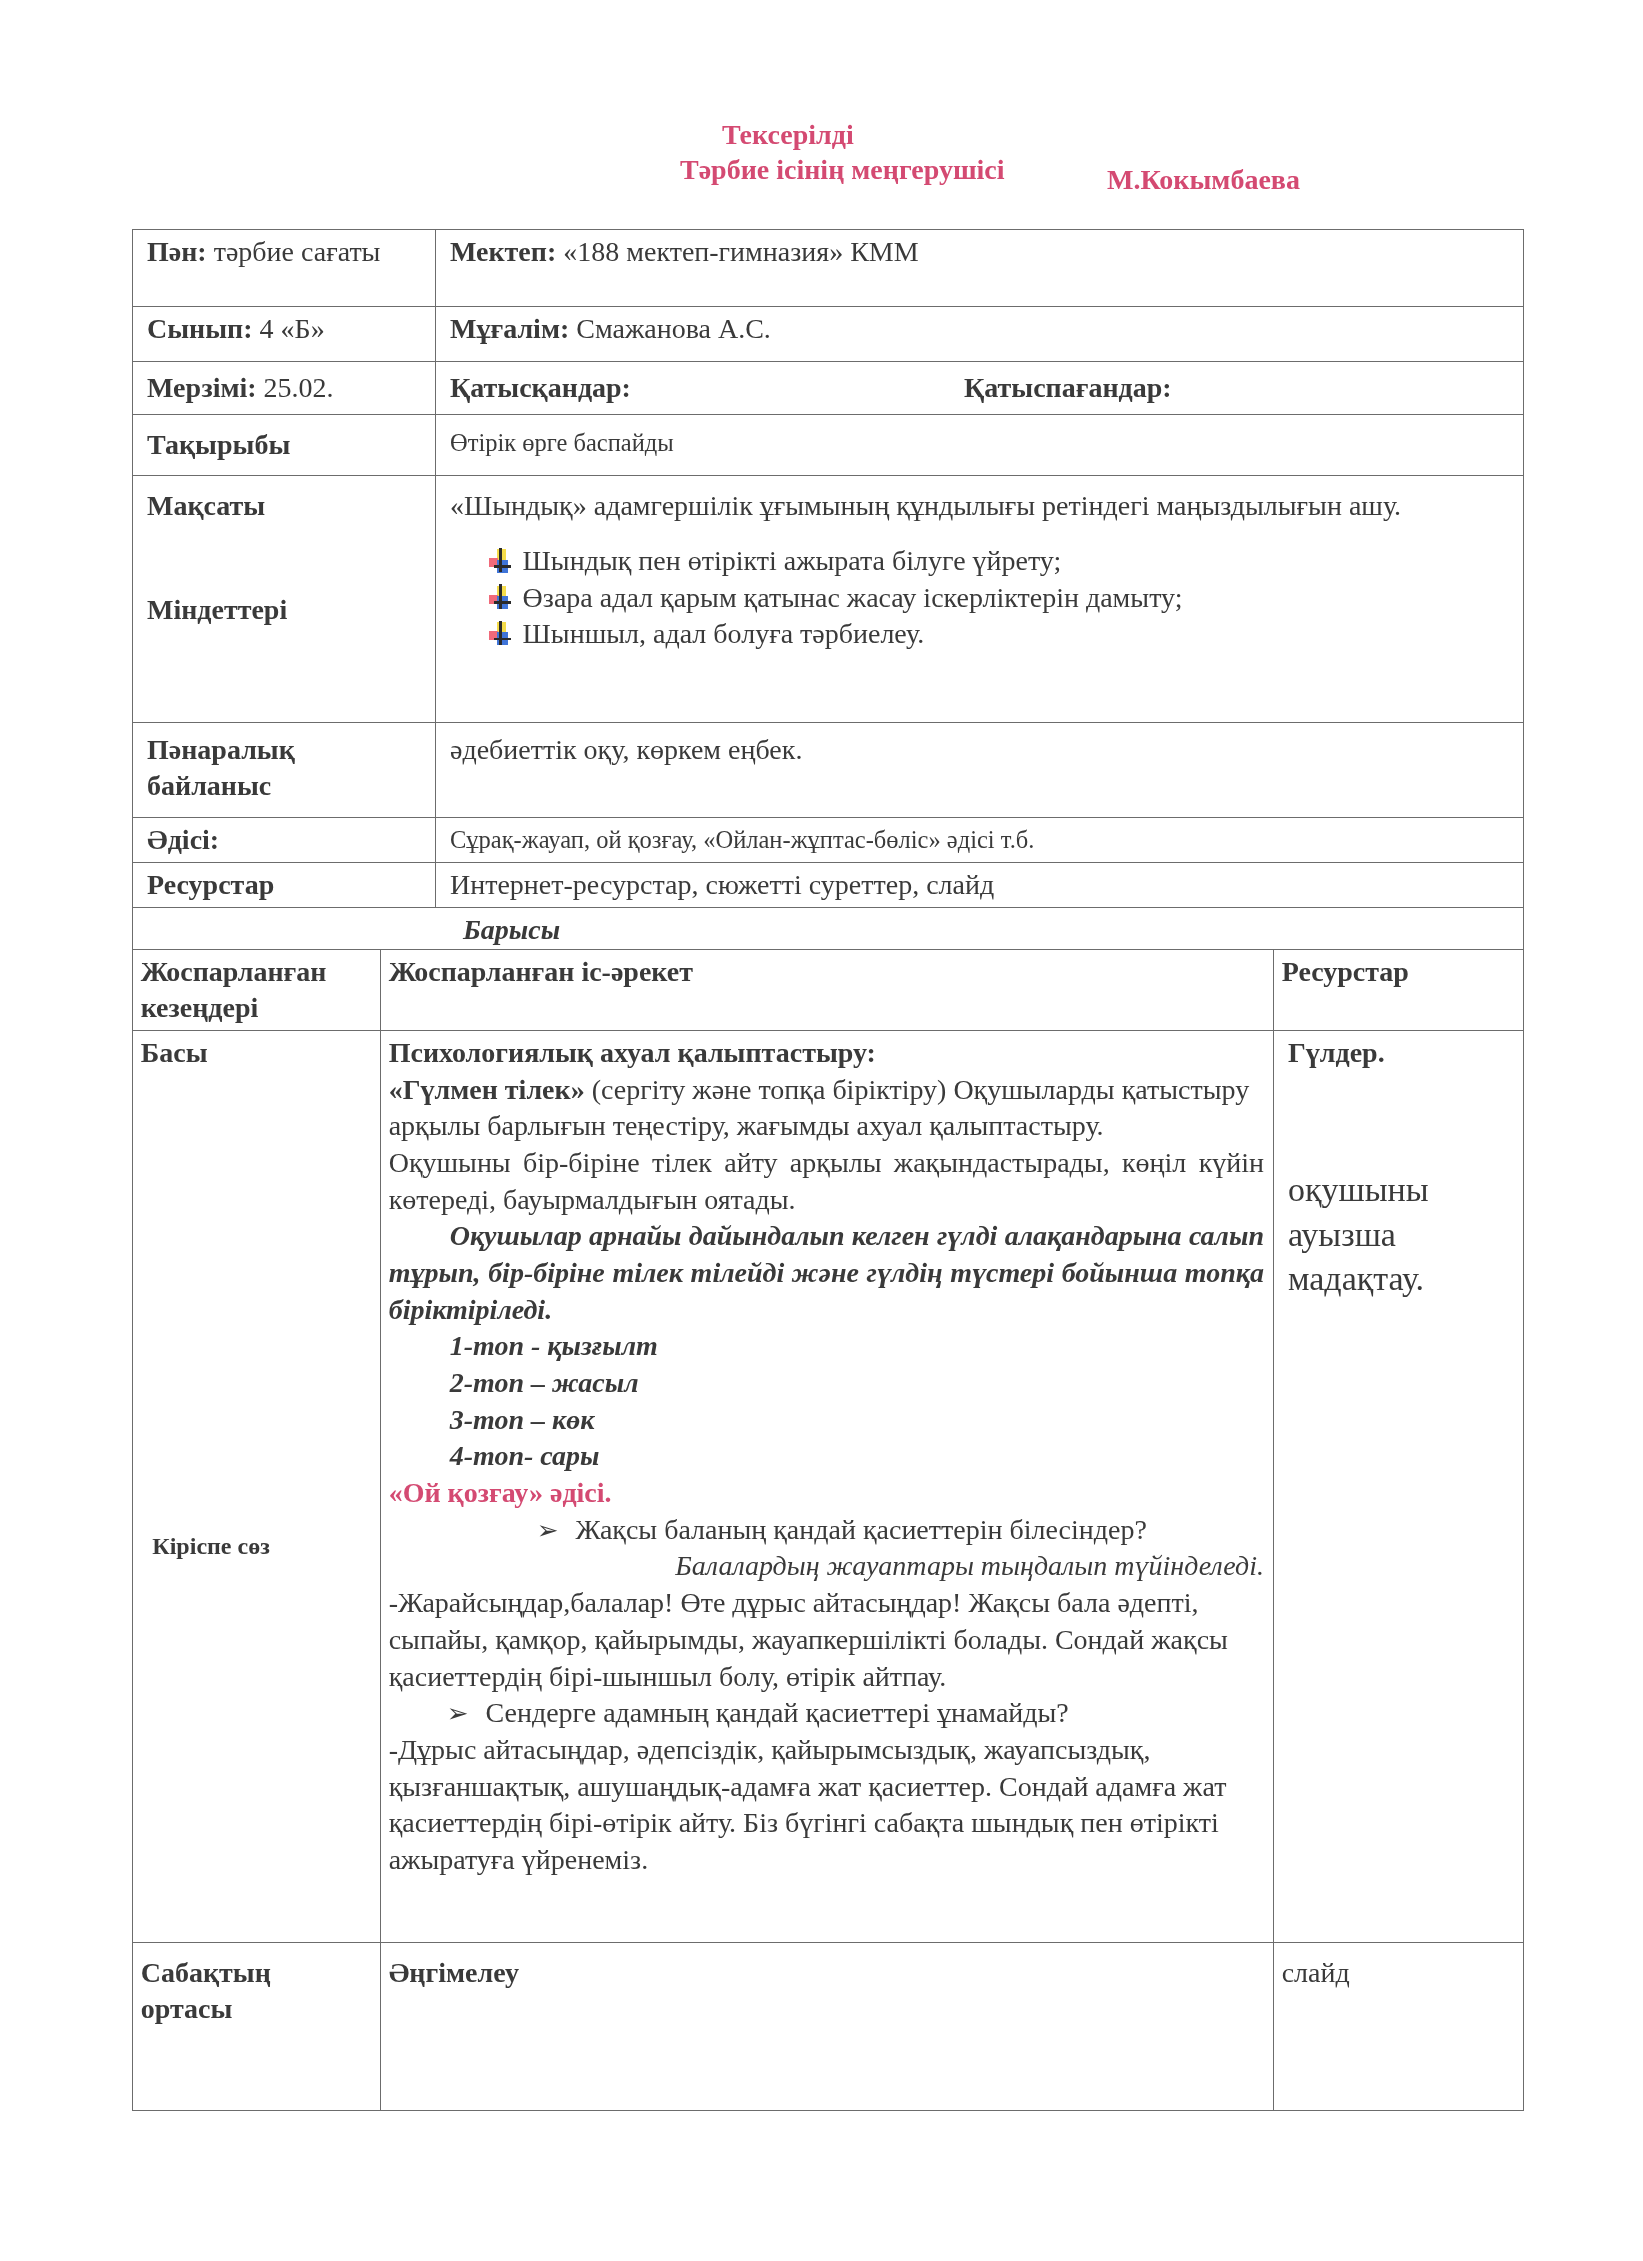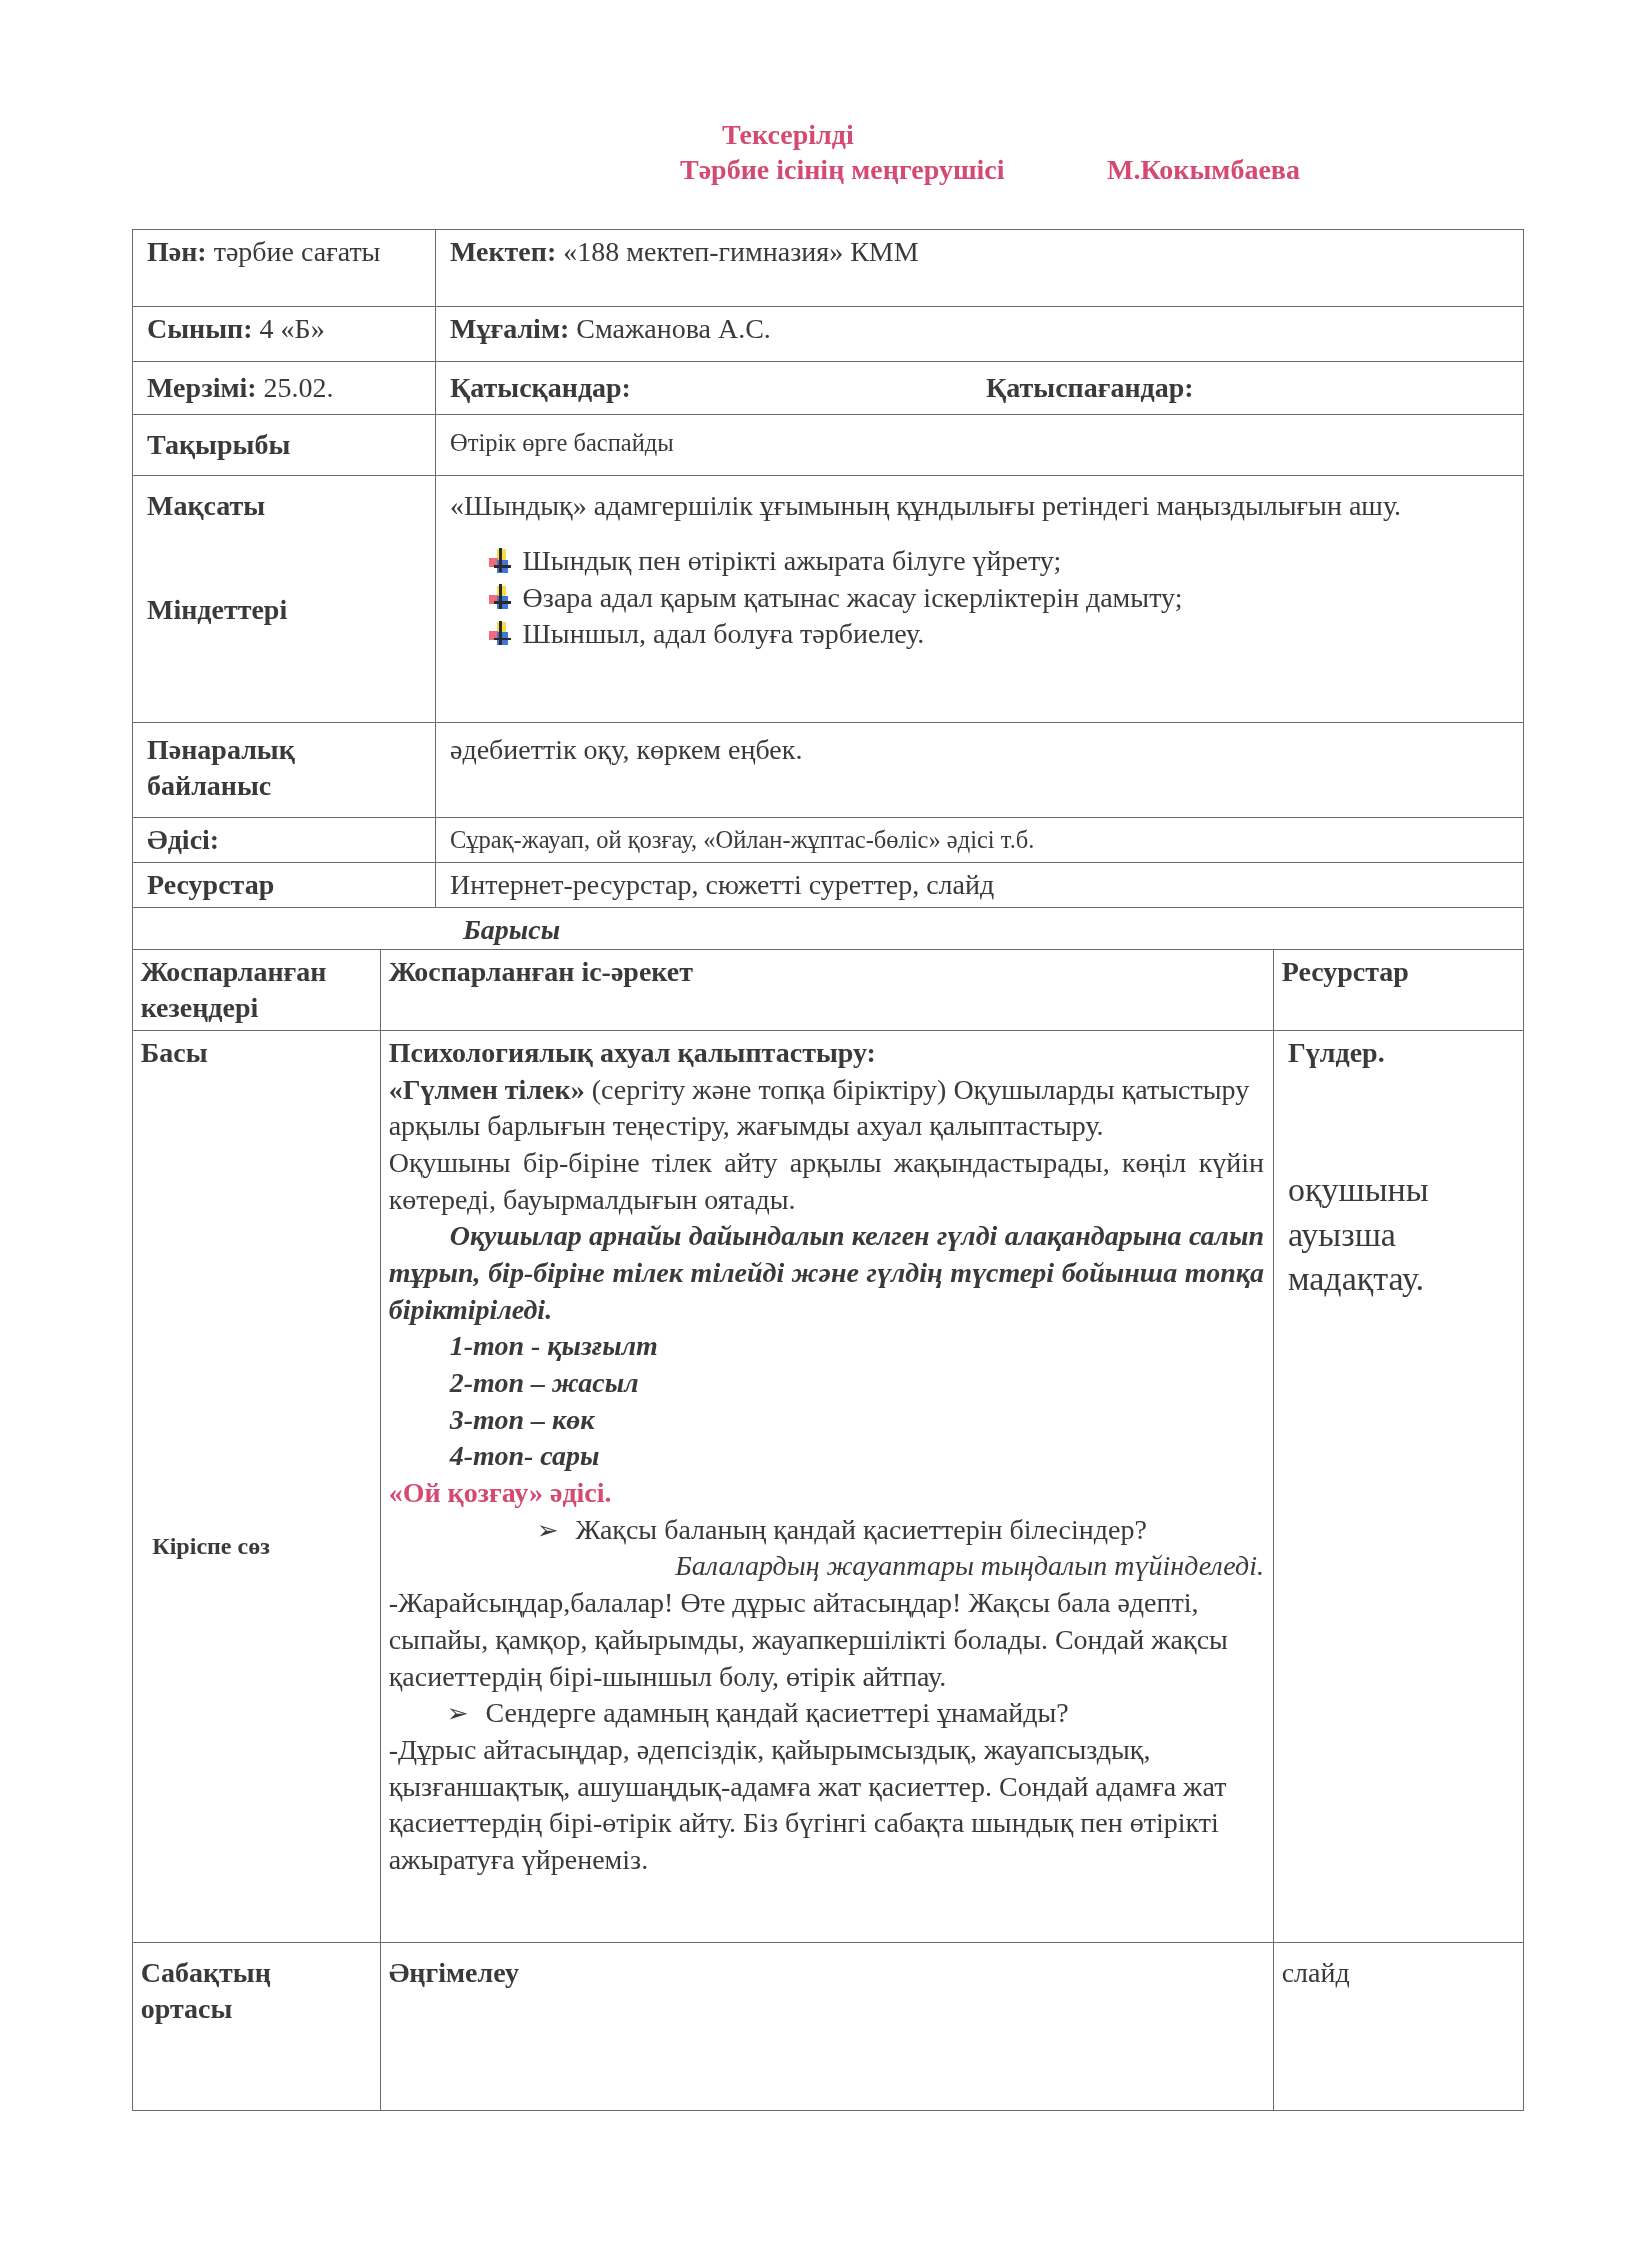--- a/index.html
+++ b/index.html
@@ -7,21 +7,21 @@
     width: 1644px; height: 2261px; background: #ffffff; position: relative;
     font-family: "Liberation Serif", "DejaVu Serif", serif; color: #3a3a3a;
     overflow: hidden;
   }
   .approval {
     position: absolute; color: #d44a72; font-weight: bold; font-size: 28px;
     font-family: "Liberation Serif", serif; line-height: 1.2;
   }
   .approval .l1 { position: absolute; left: 722px; top: 118px; white-space: nowrap; }
   .approval .l2 { position: absolute; left: 680px; top: 153px; white-space: nowrap; }
-  .approval .l2b { position: absolute; left: 1107px; top: 153px; white-space: nowrap; }
+  .approval .l2b { position: absolute; left: 1107px; top: 163px; white-space: nowrap; }
 
   .grid { position: absolute; left: 132px; top: 229px; width: 1392px; }
   table { border-collapse: collapse; width: 100%; table-layout: fixed; }
   td { border: 1.9px solid #6c6c6c; vertical-align: top; padding: 3.9px 14px; font-size: 28px; line-height: 1.3; }
   .b { font-weight: bold; }
   .i { font-style: italic; text-align: right; }
   .bi { font-weight: bold; font-style: italic; }
   .small { font-size: 24.5px; }
   .pink { color: #d44a72; font-weight: bold; }
   .sub-table td { border-top: none; }
@@ -60,21 +60,21 @@
       <td><span class="b">Мектеп:</span> <span>«188 мектеп-гимназия» КММ</span></td>
     </tr>
     <tr style="height:55px">
       <td><span class="b">Сынып:</span> <span>4 «Б»</span></td>
       <td><span class="b">Мұғалім:</span> <span>Смажанова А.С.</span></td>
     </tr>
     <tr style="height:53px">
       <td style="vertical-align:middle"><span class="b">Мерзімі:</span> <span>25.02.</span></td>
       <td style="vertical-align:middle">
         <span class="b">Қатысқандар:</span>
-        <span class="b" style="position:absolute; left:854px;text-align:center;">Қатыспағандар:</span>
+        <span class="b" style="position:absolute; left:832px;text-align:center;">Қатыспағандар:</span>
       </td>
     </tr>
     <tr style="height:61px">
       <td class="b" style="padding-top:11.6px">Тақырыбы</td>
       <td class="small" style="padding-top:11.6px">Өтірік өрге баспайды</td>
     </tr>
     <tr style="height:247px">
       <td style="padding-top:11.6px">
         <div class="b">Мақсаты</div>
         <div class="b" style="margin-top:68px">Міндеттері</div>

